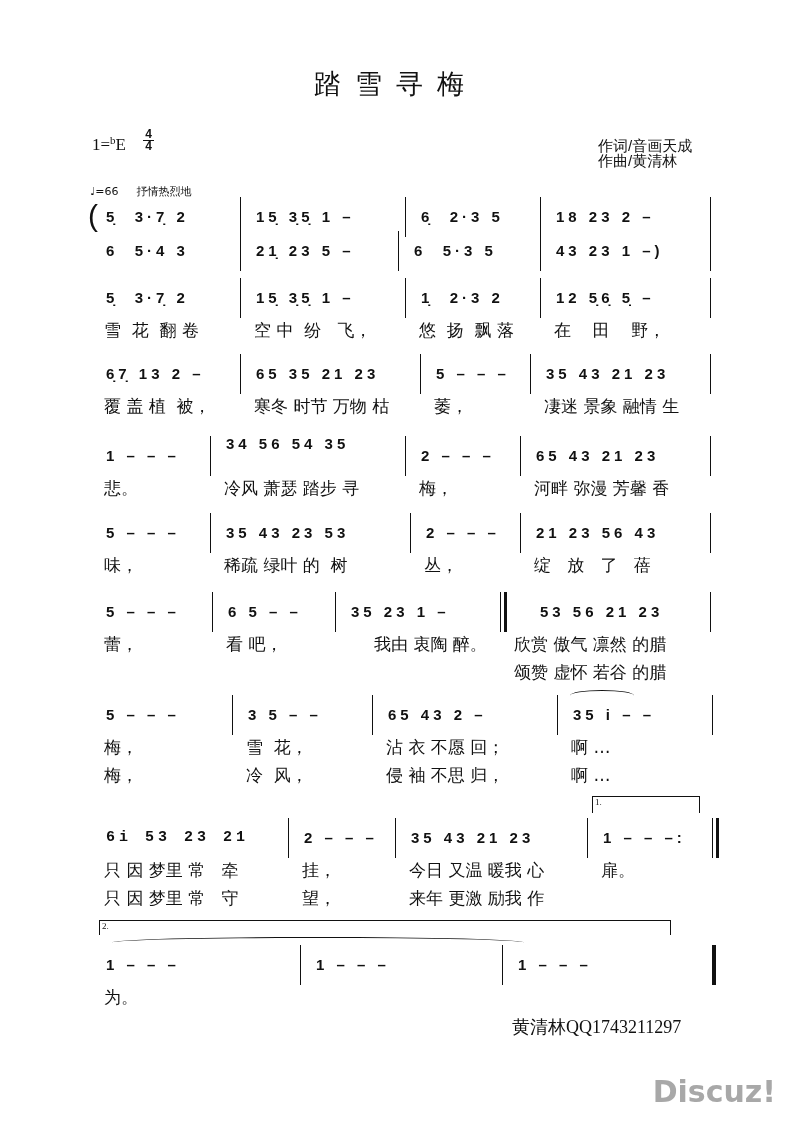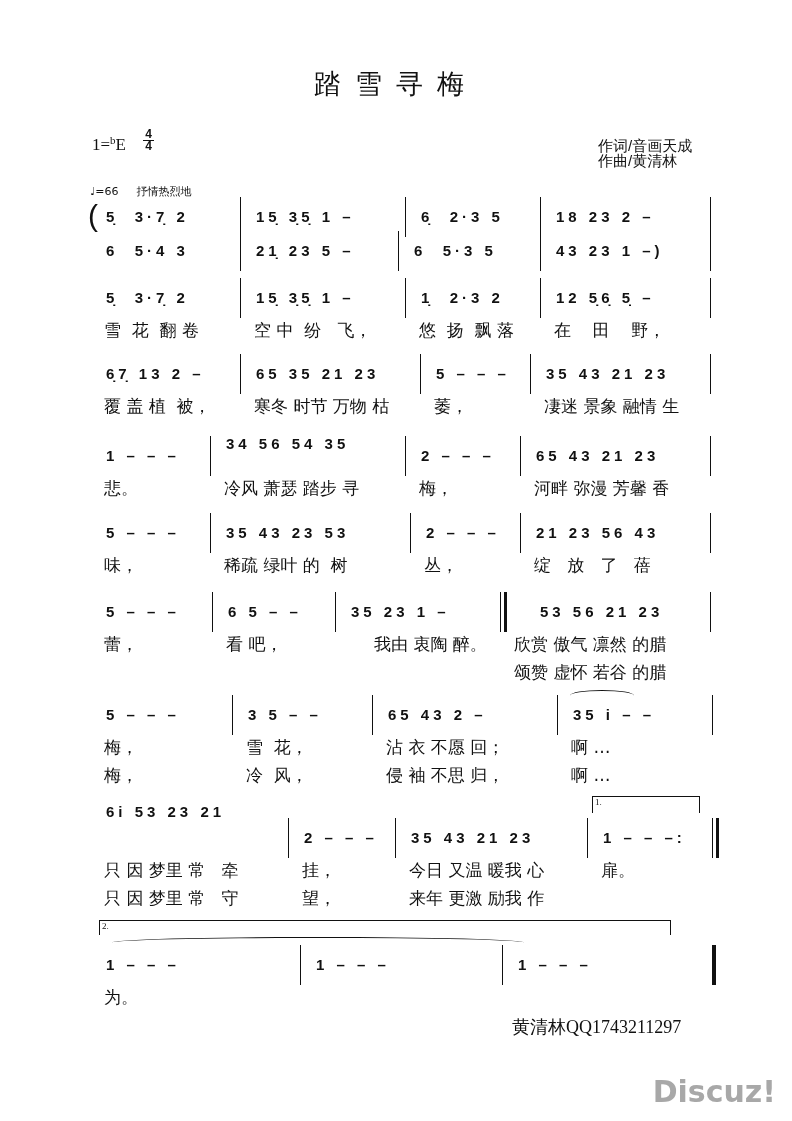--- a/index.html
+++ b/index.html
@@ -152,21 +152,21 @@
       <div class="lyr" style="left: 571px; top: 737px;">啊 …</div>
       <div class="lyr" style="left: 571px; top: 765px;">啊 …</div>
       <div class="slur" style="left: 570px; top: 690px; width: 64px; height: 10px;"></div>
     </div>
     <div class="row" style="top: 0px;">
       <div class="bl" style="left: 288px; top: 818px; height: 40px;"></div>
       <div class="bl" style="left: 395px; top: 818px; height: 40px;"></div>
       <div class="bl" style="left: 587px; top: 818px; height: 40px;"></div>
       <div class="bl" style="left: 712px; top: 818px; height: 40px;"></div>
       <div class="bl" style="left: 716px; top: 818px; height: 40px; width: 3px;"></div>
-      <div class="n" style="left: 106px; top: 800px; white-space: pre; letter-spacing: 4px;">6i 53 23 21</div>
+      <div class="n" style="left: 106px; top: 826px; white-space: pre; letter-spacing: 4px; font-family: Liberation Mono, monospace;">6i 53 23 21</div>
       <div class="lyr" style="left: 104px; top: 860px;">只 因 梦里 常   牵</div>
       <div class="lyr" style="left: 104px; top: 888px;">只 因 梦里 常   守</div>
       <div class="n" style="left: 304px; top: 826px; white-space: pre; letter-spacing: 4px;">2 – – –</div>
       <div class="lyr" style="left: 302px; top: 860px;">挂，</div>
       <div class="lyr" style="left: 302px; top: 888px;">望，</div>
       <div class="n" style="left: 411px; top: 826px; white-space: pre; letter-spacing: 4px;">35 43 21 23</div>
       <div class="lyr" style="left: 409px; top: 860px;">今日 又温 暖我 心</div>
       <div class="lyr" style="left: 409px; top: 888px;">来年 更激 励我 作</div>
       <div class="n" style="left: 603px; top: 826px; white-space: pre; letter-spacing: 4px;">1 – – –:</div>
       <div class="lyr" style="left: 601px; top: 860px;">扉。</div>

